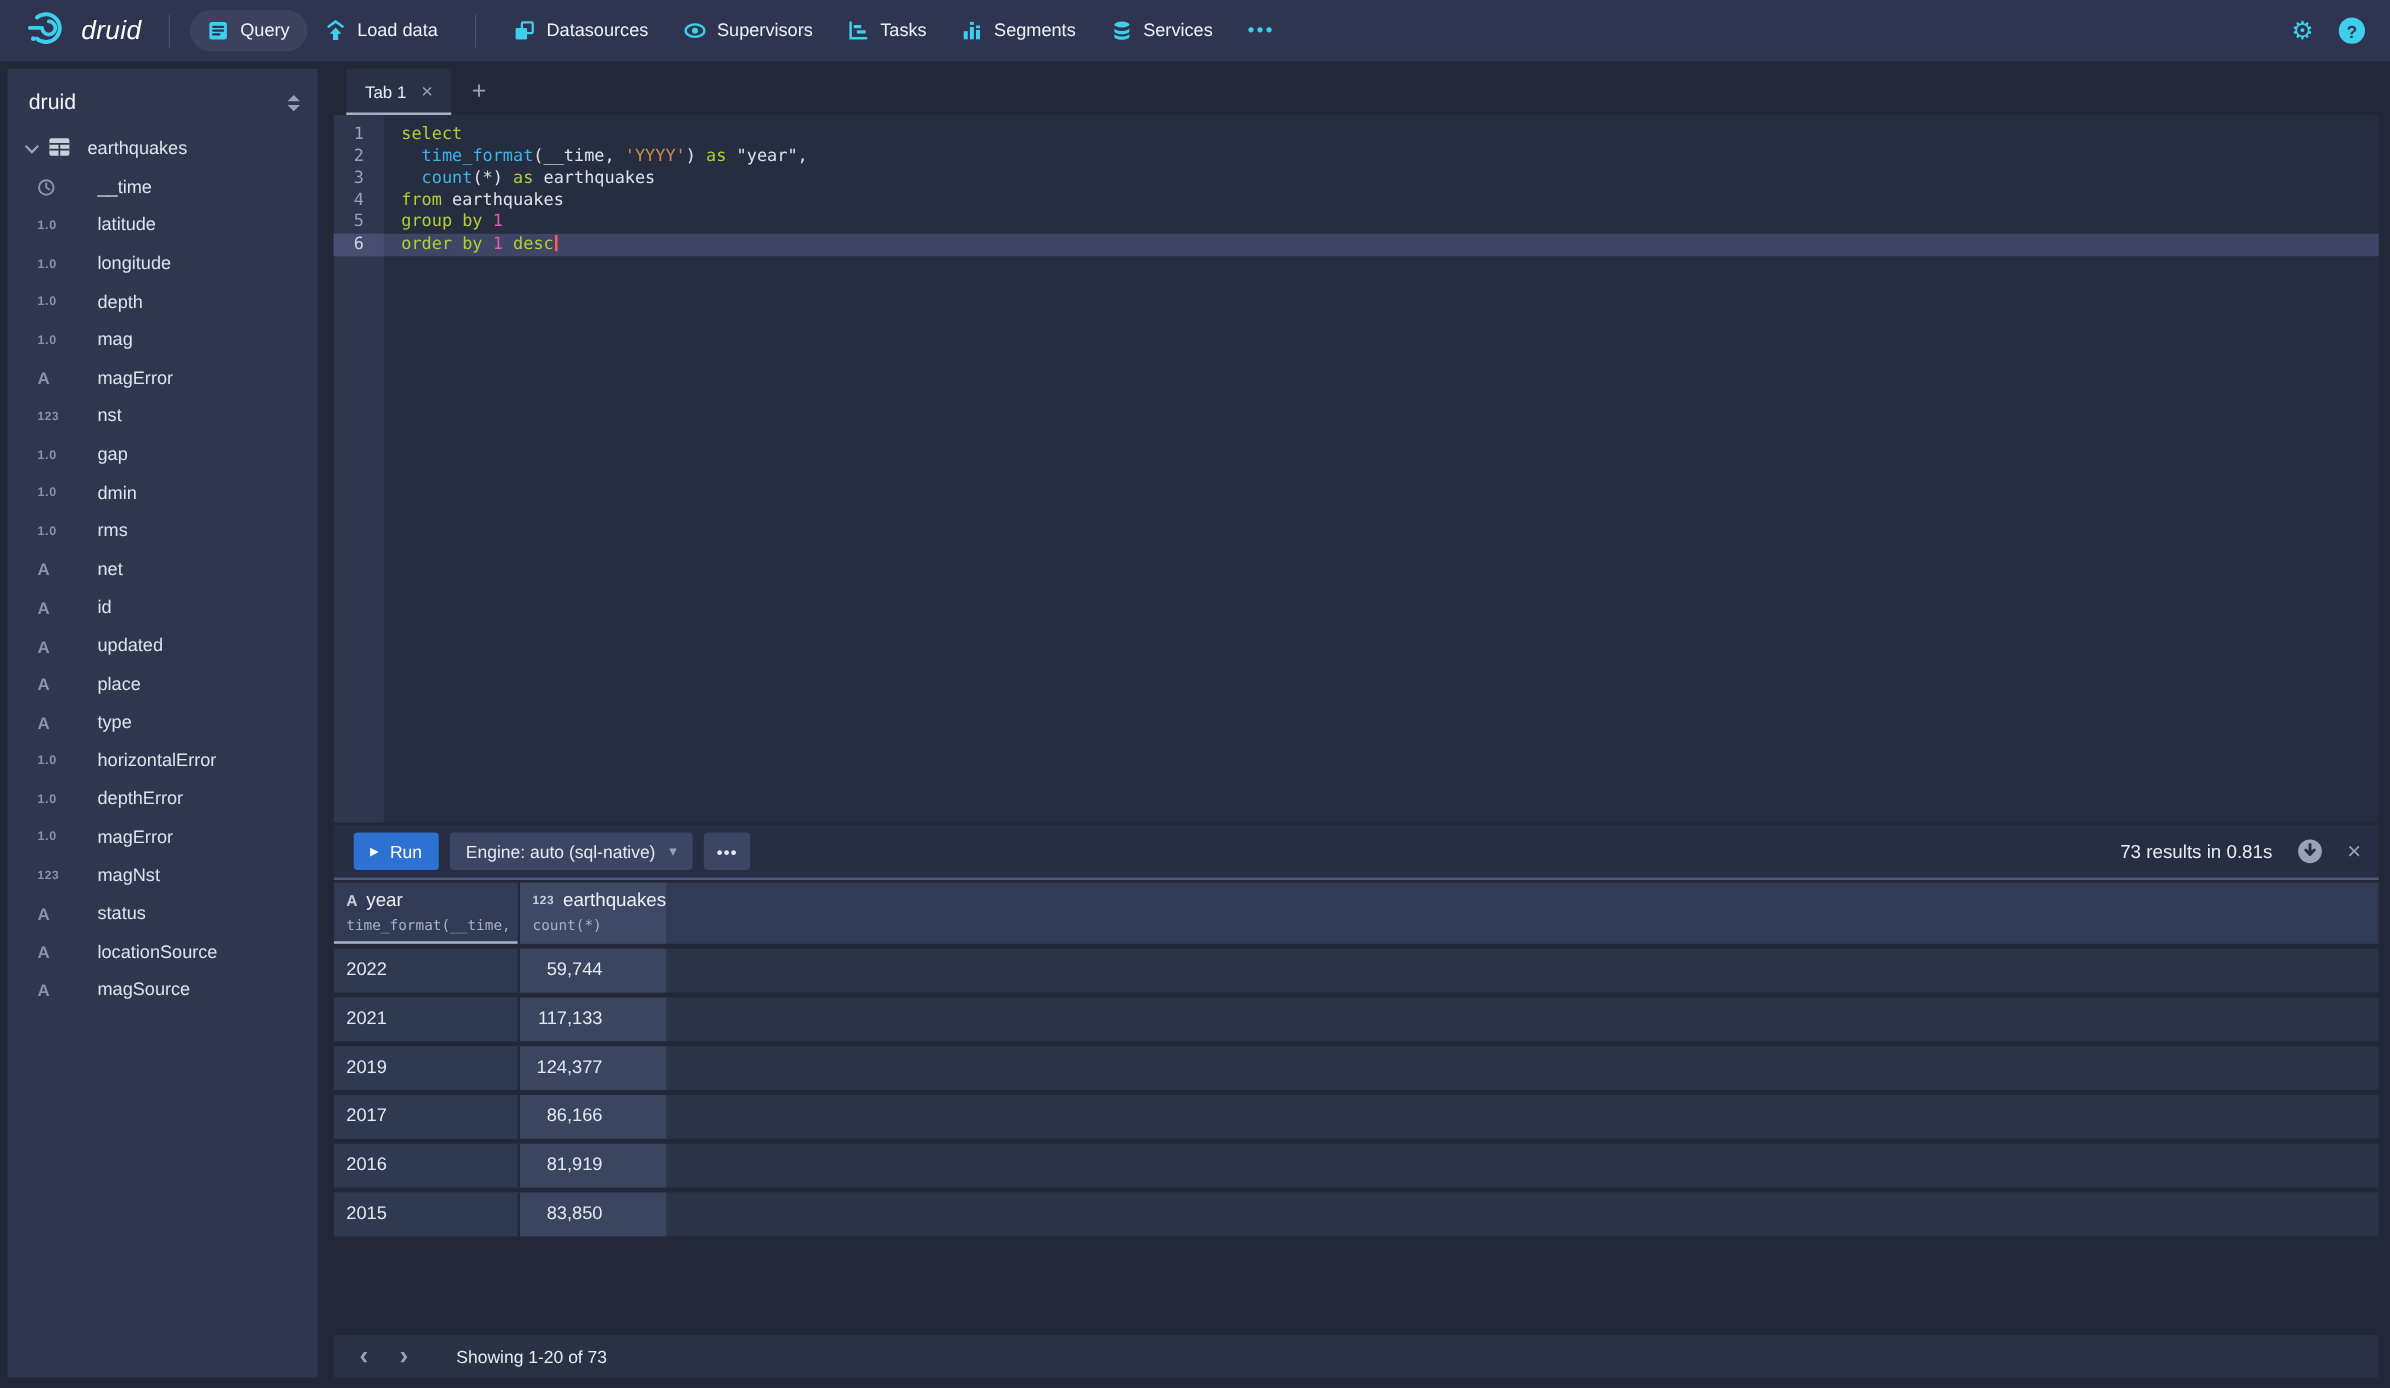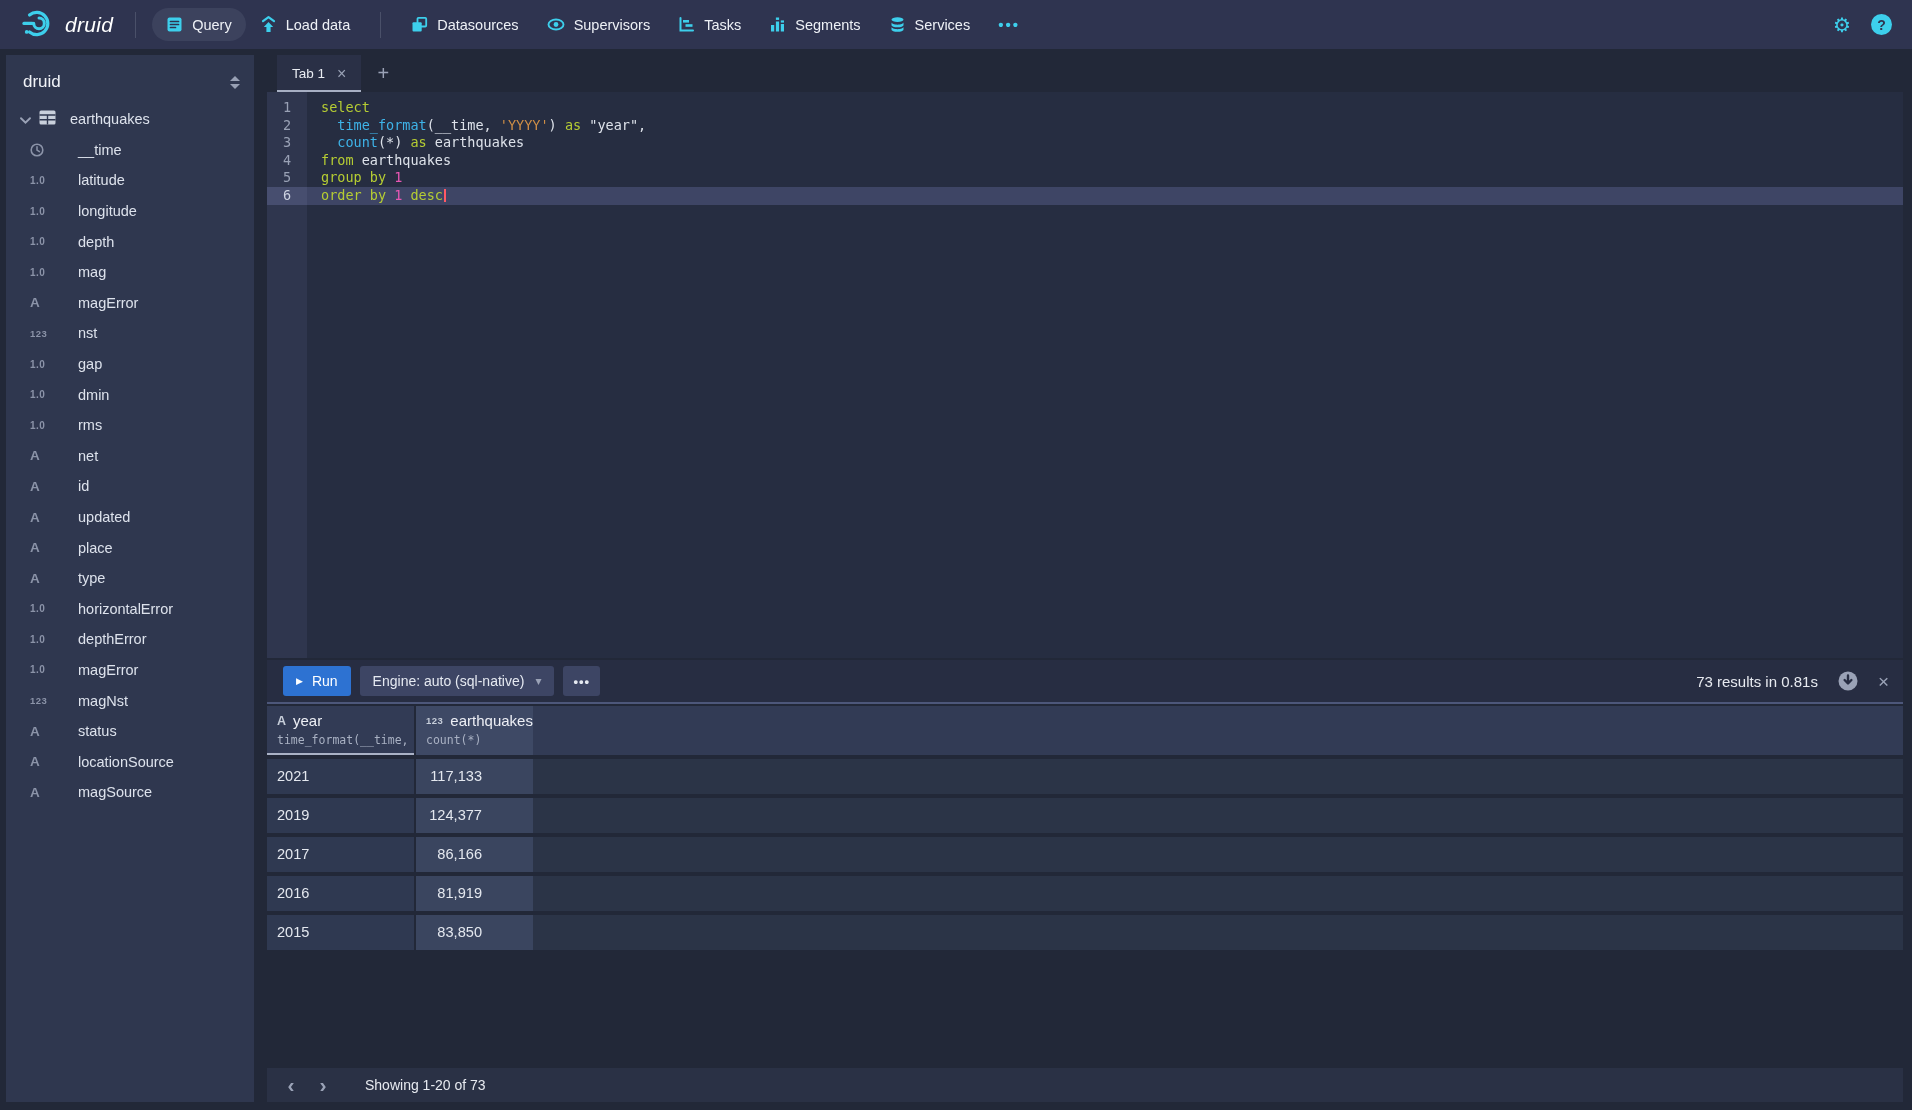--- a/index.html
+++ b/index.html
@@ -448,20 +448,24 @@
       <div class="th c2">
         <div class="th-name">
           <span class="th-badge b-long">123</span>
           <span>earthquakes</span>
         </div>
         <div class="th-expr">count(*)</div>
       </div>
     </div>
     <div>
         <div class="t-row">
+          <div class="t-cell c1">2022</div>
+          <div class="t-cell c2"><span class="numv">59,744</span></div>
+        </div>
+        <div class="t-row">
           <div class="t-cell c1">2021</div>
           <div class="t-cell c2"><span class="numv">117,133</span></div>
         </div>
         <div class="t-row">
           <div class="t-cell c1">2019</div>
           <div class="t-cell c2"><span class="numv">124,377</span></div>
         </div>
         <div class="t-row">
           <div class="t-cell c1">2017</div>
           <div class="t-cell c2"><span class="numv">86,166</span></div>

